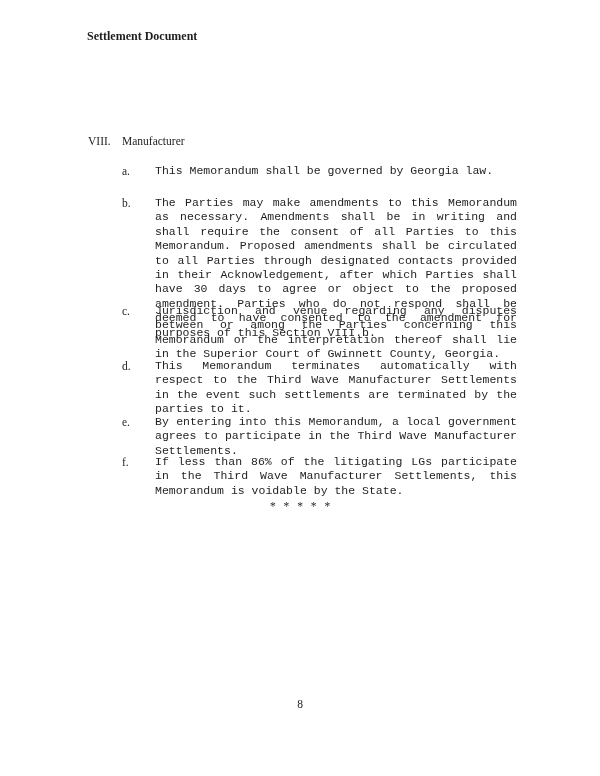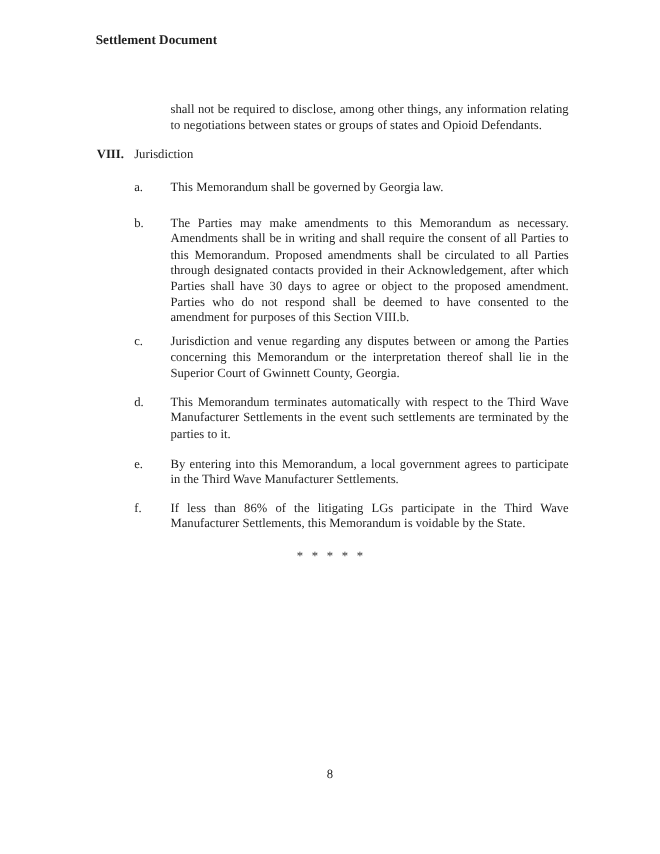--- a/index.html
+++ b/index.html
@@ -38,38 +38,38 @@
   .section-heading {
     position: absolute;
     left: 88px;
     top: 134px;
     font-size: 11.5px;
     line-height: 14.4px;
   }
   .section-number {
     display: inline-block;
     width: 34px;
-    font-weight: bold;
   }
   .doc-item {
     position: absolute;
     left: 122px;
     width: 395px;
     display: flex;
     font-size: 11.5px;
     line-height: 14.4px;
   }
   .item-letter {
     flex: 0 0 33px;
     width: 33px;
   }
   .item-text {
     flex: 1 1 auto;
     width: 362px;
     text-align: justify;
+    font-family: Liberation Mono, monospace;
   }
   .item-a { top: 164px; }
   .item-b { top: 196px; }
   .item-c { top: 304px; }
   .item-d { top: 359px; }
   .item-e { top: 415px; }
   .item-f { top: 455px; }
   .separator {
     position: absolute;
     left: 0;
@@ -93,24 +93,23 @@
 </style>
 </head>
 <body>
 
 <div class="page">
 
   <div class="doc-header">
     <div>Settlement Document</div>
   </div>
 
-  <p class="cont-para">shall not be required to disclose, among other things, any information relating to negotiations between states or groups of states and Opioid Defendants.</p>
 
   <div class="section-heading">
-    <span class="section-number">VIII.</span><span class="section-title">Jurisdiction</span>
+    <span class="section-number">VIII.</span><span class="section-title">Manufacturer</span>
   </div>
 
   <div class="doc-item item-a">
     <span class="item-letter">a.</span>
     <div class="item-text">This Memorandum shall be governed by Georgia law.</div>
   </div>
 
   <div class="doc-item item-b">
     <span class="item-letter">b.</span>
     <div class="item-text">The Parties may make amendments to this Memorandum as necessary. Amendments shall be in writing and shall require the consent of all Parties to this Memorandum. Proposed amendments shall be circulated to all Parties through designated contacts provided in their Acknowledgement, after which Parties shall have 30 days to agree or object to the proposed amendment. Parties who do not respond shall be deemed to have consented to the amendment for purposes of this Section VIII.b.</div>

